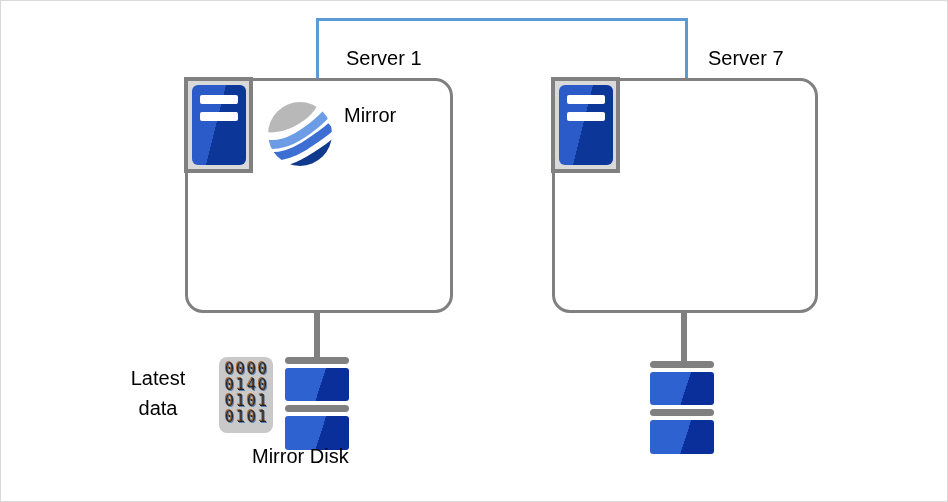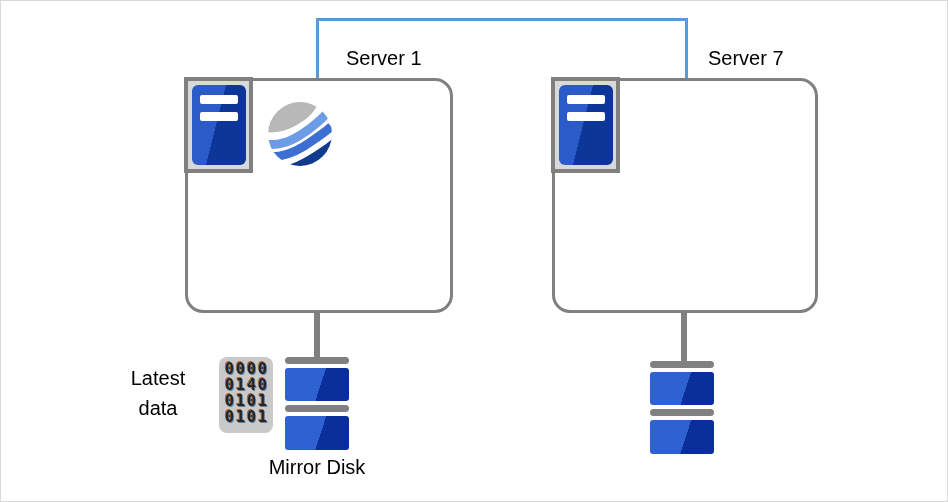--- a/index.html
+++ b/index.html
@@ -75,39 +75,39 @@
   .disk { position: absolute; width: 64px; display: flex; flex-direction: column; gap: 4px; }
   .d1 { left: 284px; top: 356px; }
   .d2 { left: 649px; top: 360px; }
   .disk-bar { height: 7px; border-radius: 3.5px; background: var(--outline_gray); }
   .disk-panel {
     height: 33px; border-radius: 3px;
     background: linear-gradient(108deg, var(--disk_light) 55%, var(--disk_dark) 55%);
   }
   .disk-panel:last-child { height: 34px; }
   .mirror-disk-label {
-    position: absolute; left: 251px; top: 455px; width: 130px;
-    text-align: center; font-size: 20px;
+    position: absolute; left: 251px; top: 444px; width: 130px;
+    text-align: left; font-size: 20px;
   }
   .latest-data-label {
     position: absolute; left: 116px; top: 362px; width: 82px;
     text-align: center; font-size: 20px; line-height: 30px;
   }
   .binary-block {
     position: absolute; left: 218px; top: 356px;
     width: 54px; height: 76px;
     background: var(--binary_bg);
     border-radius: 8px;
     box-sizing: border-box;
     padding-top: 4px;
     text-align: center;
   }
   .binary-row {
     font-family: "DejaVu Sans Mono", monospace;
-    font-weight: bold;
+    font-weight: normal;
     font-size: 15px;
     line-height: 16px;
     letter-spacing: 2px;
     color: var(--binary_digit);
     text-shadow: -1px -1px 0 var(--binary_shadow_warm), 1px 1px 0 var(--binary_shadow_cool);
     text-indent: 2px; 
   }
 </style>
 </head>
 <body>
@@ -144,20 +144,21 @@
     <g clip-path="url(#waveClip)">
       <rect x="-6" y="-6" width="112" height="112" fill="#ffffff"></rect>
       <path d="M -6,46 C 16,51 34,44 50,34 C 64,25 73,15 77,4 L 77,-6 L -6,-6 Z" fill="var(--wave_gray)"></path>
       <path d="M -6,64 C 18,69 36,61 53,50 C 68,40 79,31 90,19" fill="none" stroke="var(--wave_light_blue)" stroke-width="13"></path>
       <path d="M -6,82 C 18,87 38,79 56,68 C 71,58 84,50 96,39" fill="none" stroke="var(--wave_mid_blue)" stroke-width="13"></path>
       <path d="M -6,97 C 20,102 42,94 60,83 C 74,74 88,66 100,55 L 106,55 L 106,106 L -6,106 Z" fill="var(--wave_navy)"></path>
     </g>
   </svg>
 
   <div class="mdr-label">
+    <div>Mirror</div>
   </div>
 
   <div class="stub stub1"></div>
   <div class="stub stub2"></div>
 
   <div class="disk d1">
     <div class="disk-bar"></div>
     <div class="disk-panel"></div>
     <div class="disk-bar"></div>
     <div class="disk-panel"></div>

